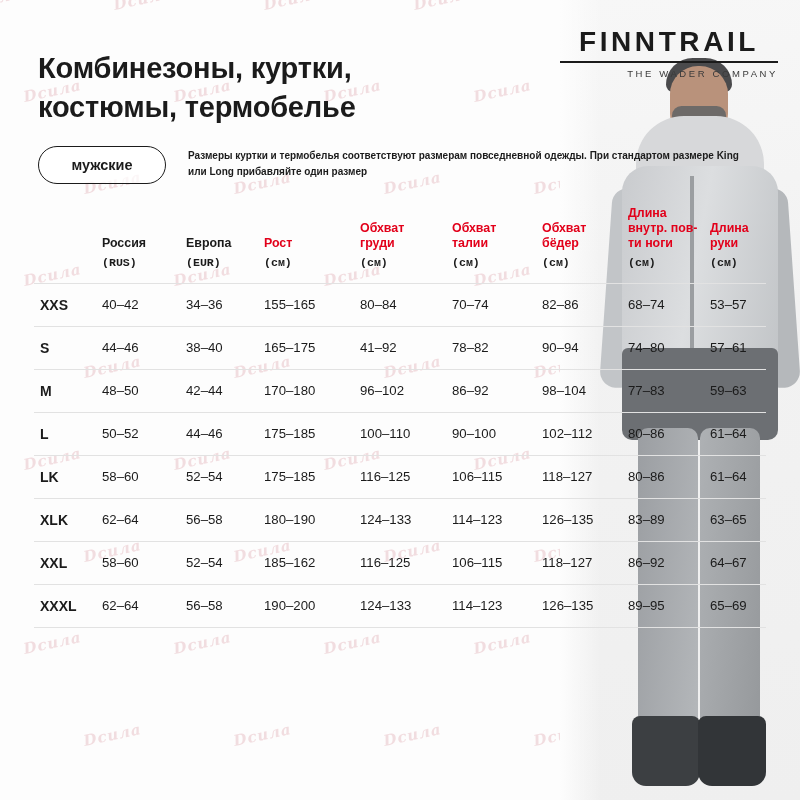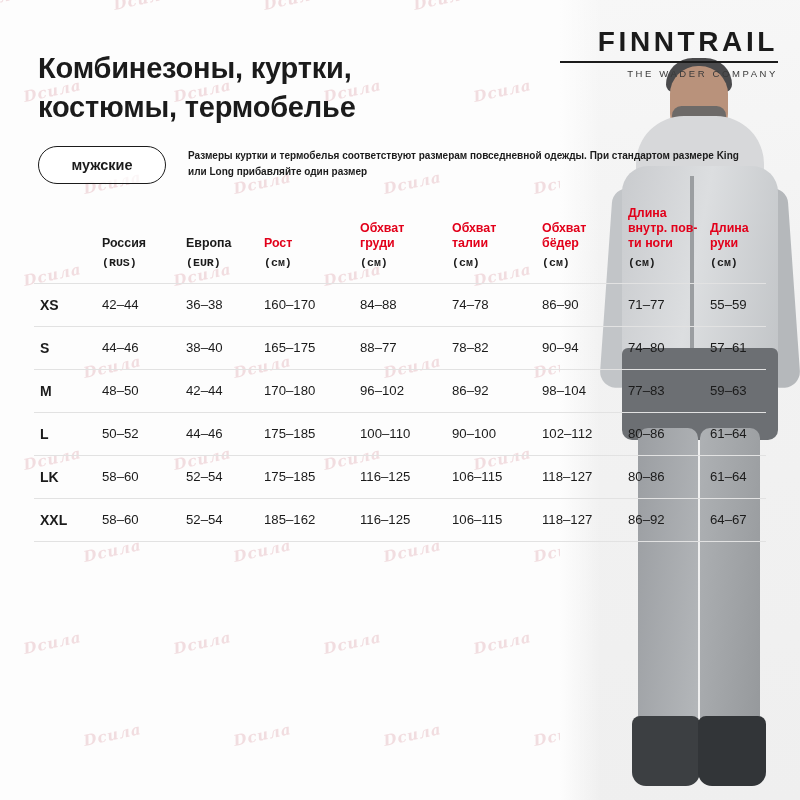--- a/index.html
+++ b/index.html
@@ -161,20 +161,21 @@
     position: absolute;
     right: 22px; top: 28px;
     text-align: right;
   }
   .brand-name {
     font-size: 28px;
     font-weight: bold;
     letter-spacing: 3.6px;
     color: #1b1b1b;
     line-height: 1;
+    text-align: center;
   }
   .brand-rule {
     height: 2px;
     background: #1b1b1b;
     margin: 5px 0 5px auto;
     width: 218px;
   }
   .brand-sub {
     font-size: 9.5px;
     letter-spacing: 2.6px;
@@ -376,36 +377,36 @@
               <th class="red"><span>Рост</span><span class="unit">(см)</span></th>
               <th class="red"><span>Обхват груди</span><span class="unit">(см)</span></th>
               <th class="red"><span>Обхват талии</span><span class="unit">(см)</span></th>
               <th class="red"><span>Обхват бёдер</span><span class="unit">(см)</span></th>
               <th class="red"><span>Длина внутр. пов-ти ноги</span><span class="unit">(см)</span></th>
               <th class="red"><span>Длина руки</span><span class="unit">(см)</span></th>
             </tr>
         </thead>
         <tbody id="body-rows">
             <tr>
-              <td class="size">XS</td>
-              <td>42–44</td>
-              <td>36–38</td>
-              <td>160–170</td>
-              <td>84–88</td>
-              <td>74–78</td>
-              <td>86–90</td>
-              <td>71–77</td>
-              <td>55–59</td>
+              <td class="size">XXS</td>
+              <td>40–42</td>
+              <td>34–36</td>
+              <td>155–165</td>
+              <td>80–84</td>
+              <td>70–74</td>
+              <td>82–86</td>
+              <td>68–74</td>
+              <td>53–57</td>
             </tr>
             <tr>
               <td class="size">S</td>
               <td>44–46</td>
               <td>38–40</td>
               <td>165–175</td>
-              <td>88–77</td>
+              <td>41–92</td>
               <td>78–82</td>
               <td>90–94</td>
               <td>74–80</td>
               <td>57–61</td>
             </tr>
             <tr>
               <td class="size">M</td>
               <td>48–50</td>
               <td>42–44</td>
               <td>170–180</td>
@@ -431,28 +432,50 @@
               <td>58–60</td>
               <td>52–54</td>
               <td>175–185</td>
               <td>116–125</td>
               <td>106–115</td>
               <td>118–127</td>
               <td>80–86</td>
               <td>61–64</td>
             </tr>
             <tr>
+              <td class="size">XLK</td>
+              <td>62–64</td>
+              <td>56–58</td>
+              <td>180–190</td>
+              <td>124–133</td>
+              <td>114–123</td>
+              <td>126–135</td>
+              <td>83–89</td>
+              <td>63–65</td>
+            </tr>
+            <tr>
               <td class="size">XXL</td>
               <td>58–60</td>
               <td>52–54</td>
               <td>185–162</td>
               <td>116–125</td>
               <td>106–115</td>
               <td>118–127</td>
               <td>86–92</td>
               <td>64–67</td>
             </tr>
+            <tr>
+              <td class="size">XXXL</td>
+              <td>62–64</td>
+              <td>56–58</td>
+              <td>190–200</td>
+              <td>124–133</td>
+              <td>114–123</td>
+              <td>126–135</td>
+              <td>89–95</td>
+              <td>65–69</td>
+            </tr>
           </tbody>
       </table>
     </div>
 
   </div>
 </div>
 
 </body></html>

